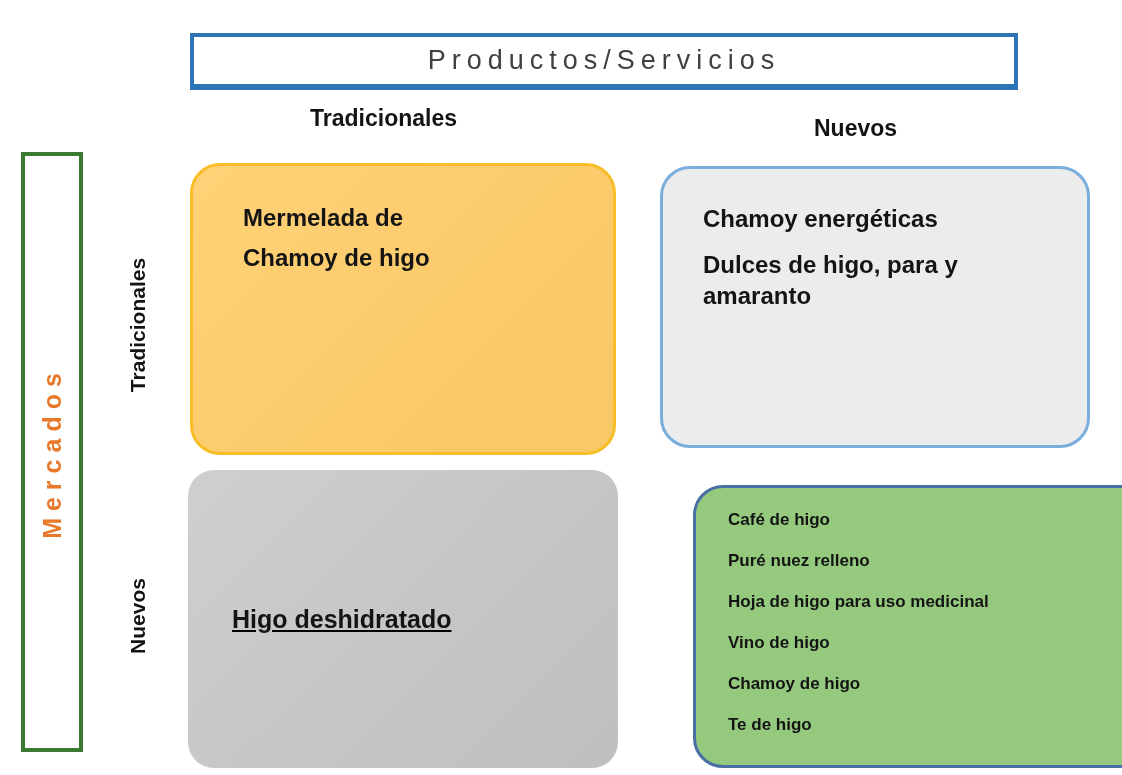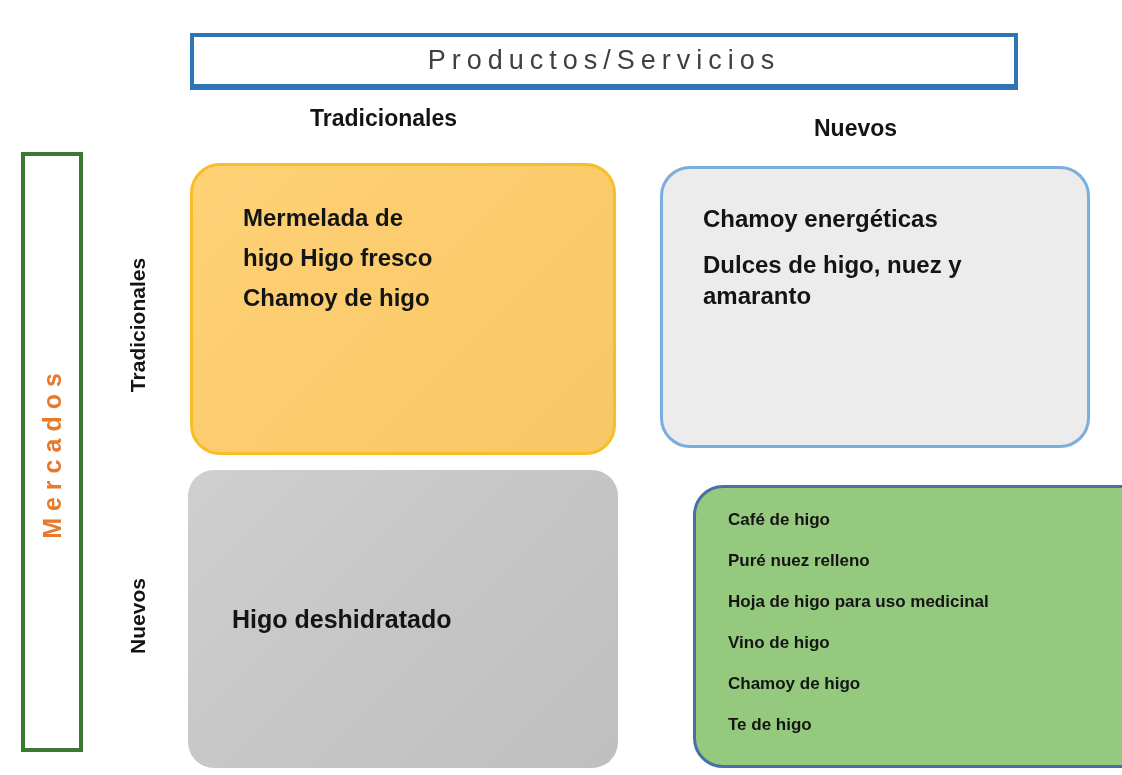--- a/index.html
+++ b/index.html
@@ -98,20 +98,21 @@
     left: 28px;
     top: 604px;
   }
 
   
   .quadrant {
     position: absolute;
     box-sizing: border-box;
     border-radius: 26px;
     padding: 0 16px 0 0;
+    text-decoration: underline;
   }
   .quadrant .q-body {
     position: absolute;
     left: 0; right: 0;
     box-sizing: border-box;
   }
   .q-line {
     font-weight: bold;
     color: #141414;
     white-space: nowrap;
@@ -213,29 +214,28 @@
 <div class="axis-side">
   <span class="axis-side-label">Mercados</span>
 </div>
 
 <div class="row-head row-head-trad">Tradicionales</div>
 <div class="row-head row-head-nuevos">Nuevos</div>
 
 <div class="quadrant q-trad-trad">
   <div class="q-body">
     <div class="q-line">Mermelada de</div>
-    <div class="q-line">higo Higo fresco</div>
     <div class="q-line">Chamoy de higo</div>
   </div>
 </div>
 
 <div class="quadrant q-trad-nuevos">
   <div class="q-body">
     <div class="q-line">Chamoy energéticas</div>
-    <div class="q-line">Dulces de higo, nuez y amaranto</div>
+    <div class="q-line">Dulces de higo, para y amaranto</div>
   </div>
 </div>
 
 <div class="quadrant q-nuevos-trad">
   <div class="q-body">
     <div class="q-line">Higo deshidratado</div>
   </div>
 </div>
 
 <div class="quadrant q-nuevos-nuevos">

